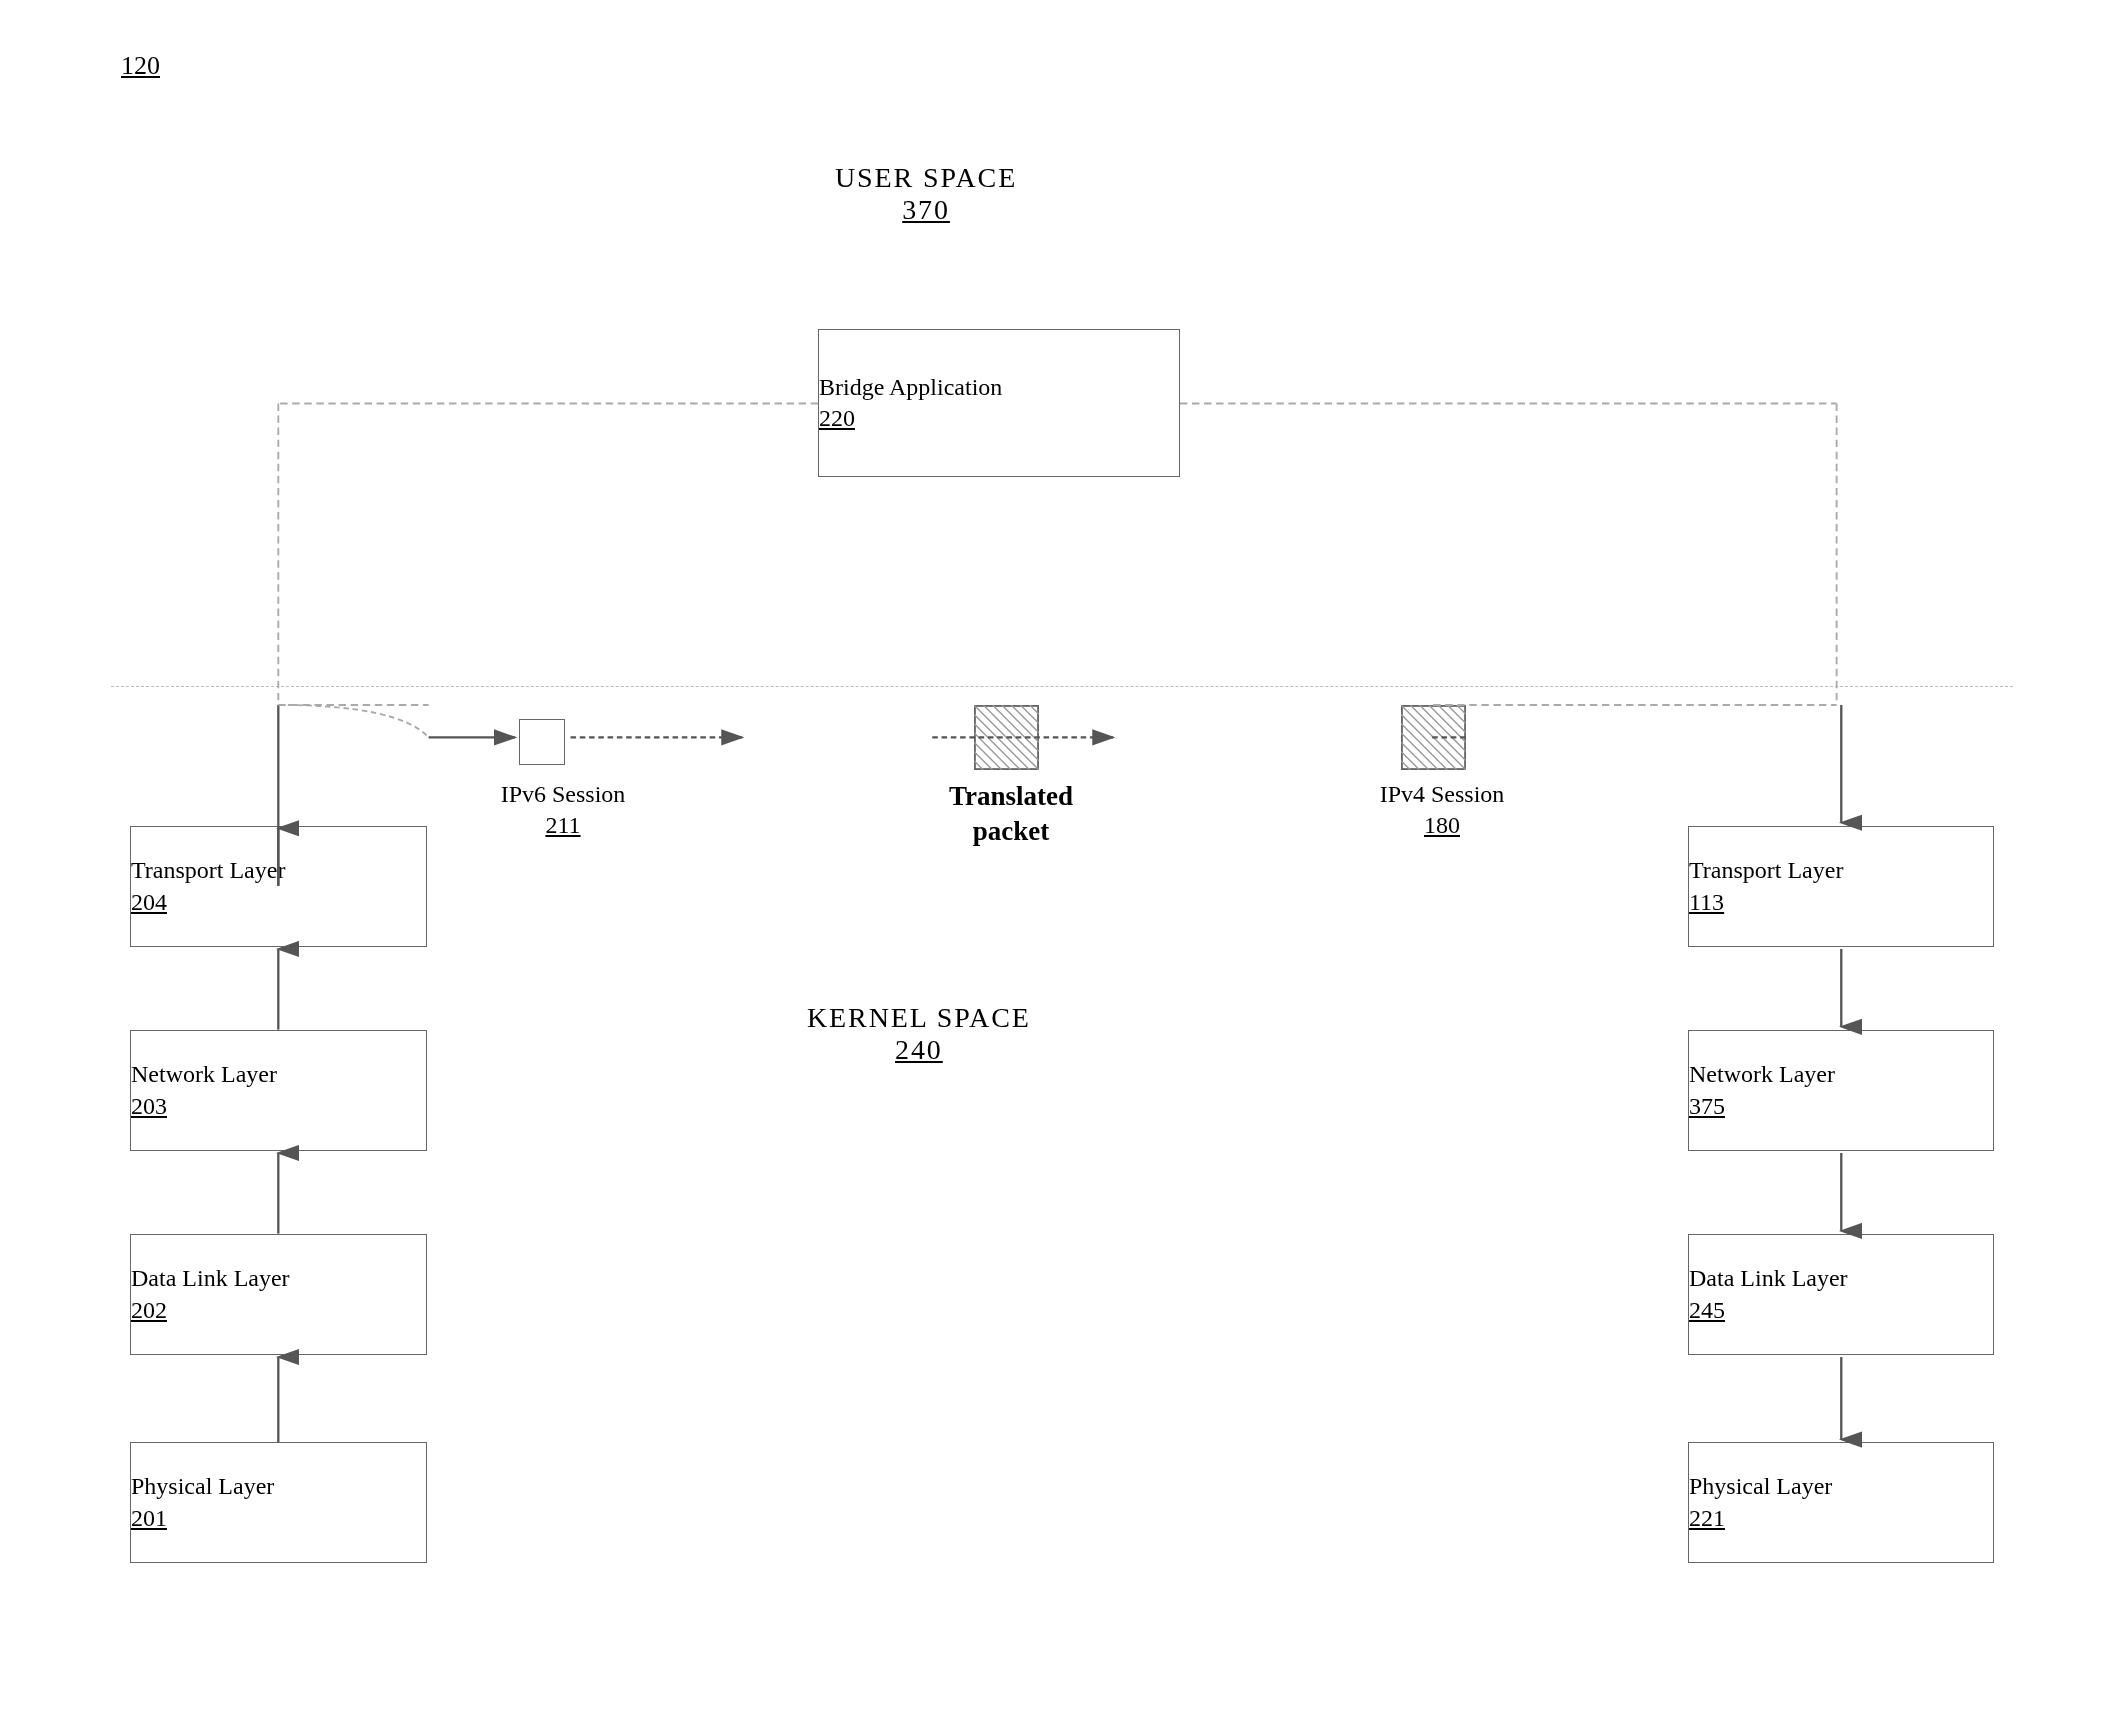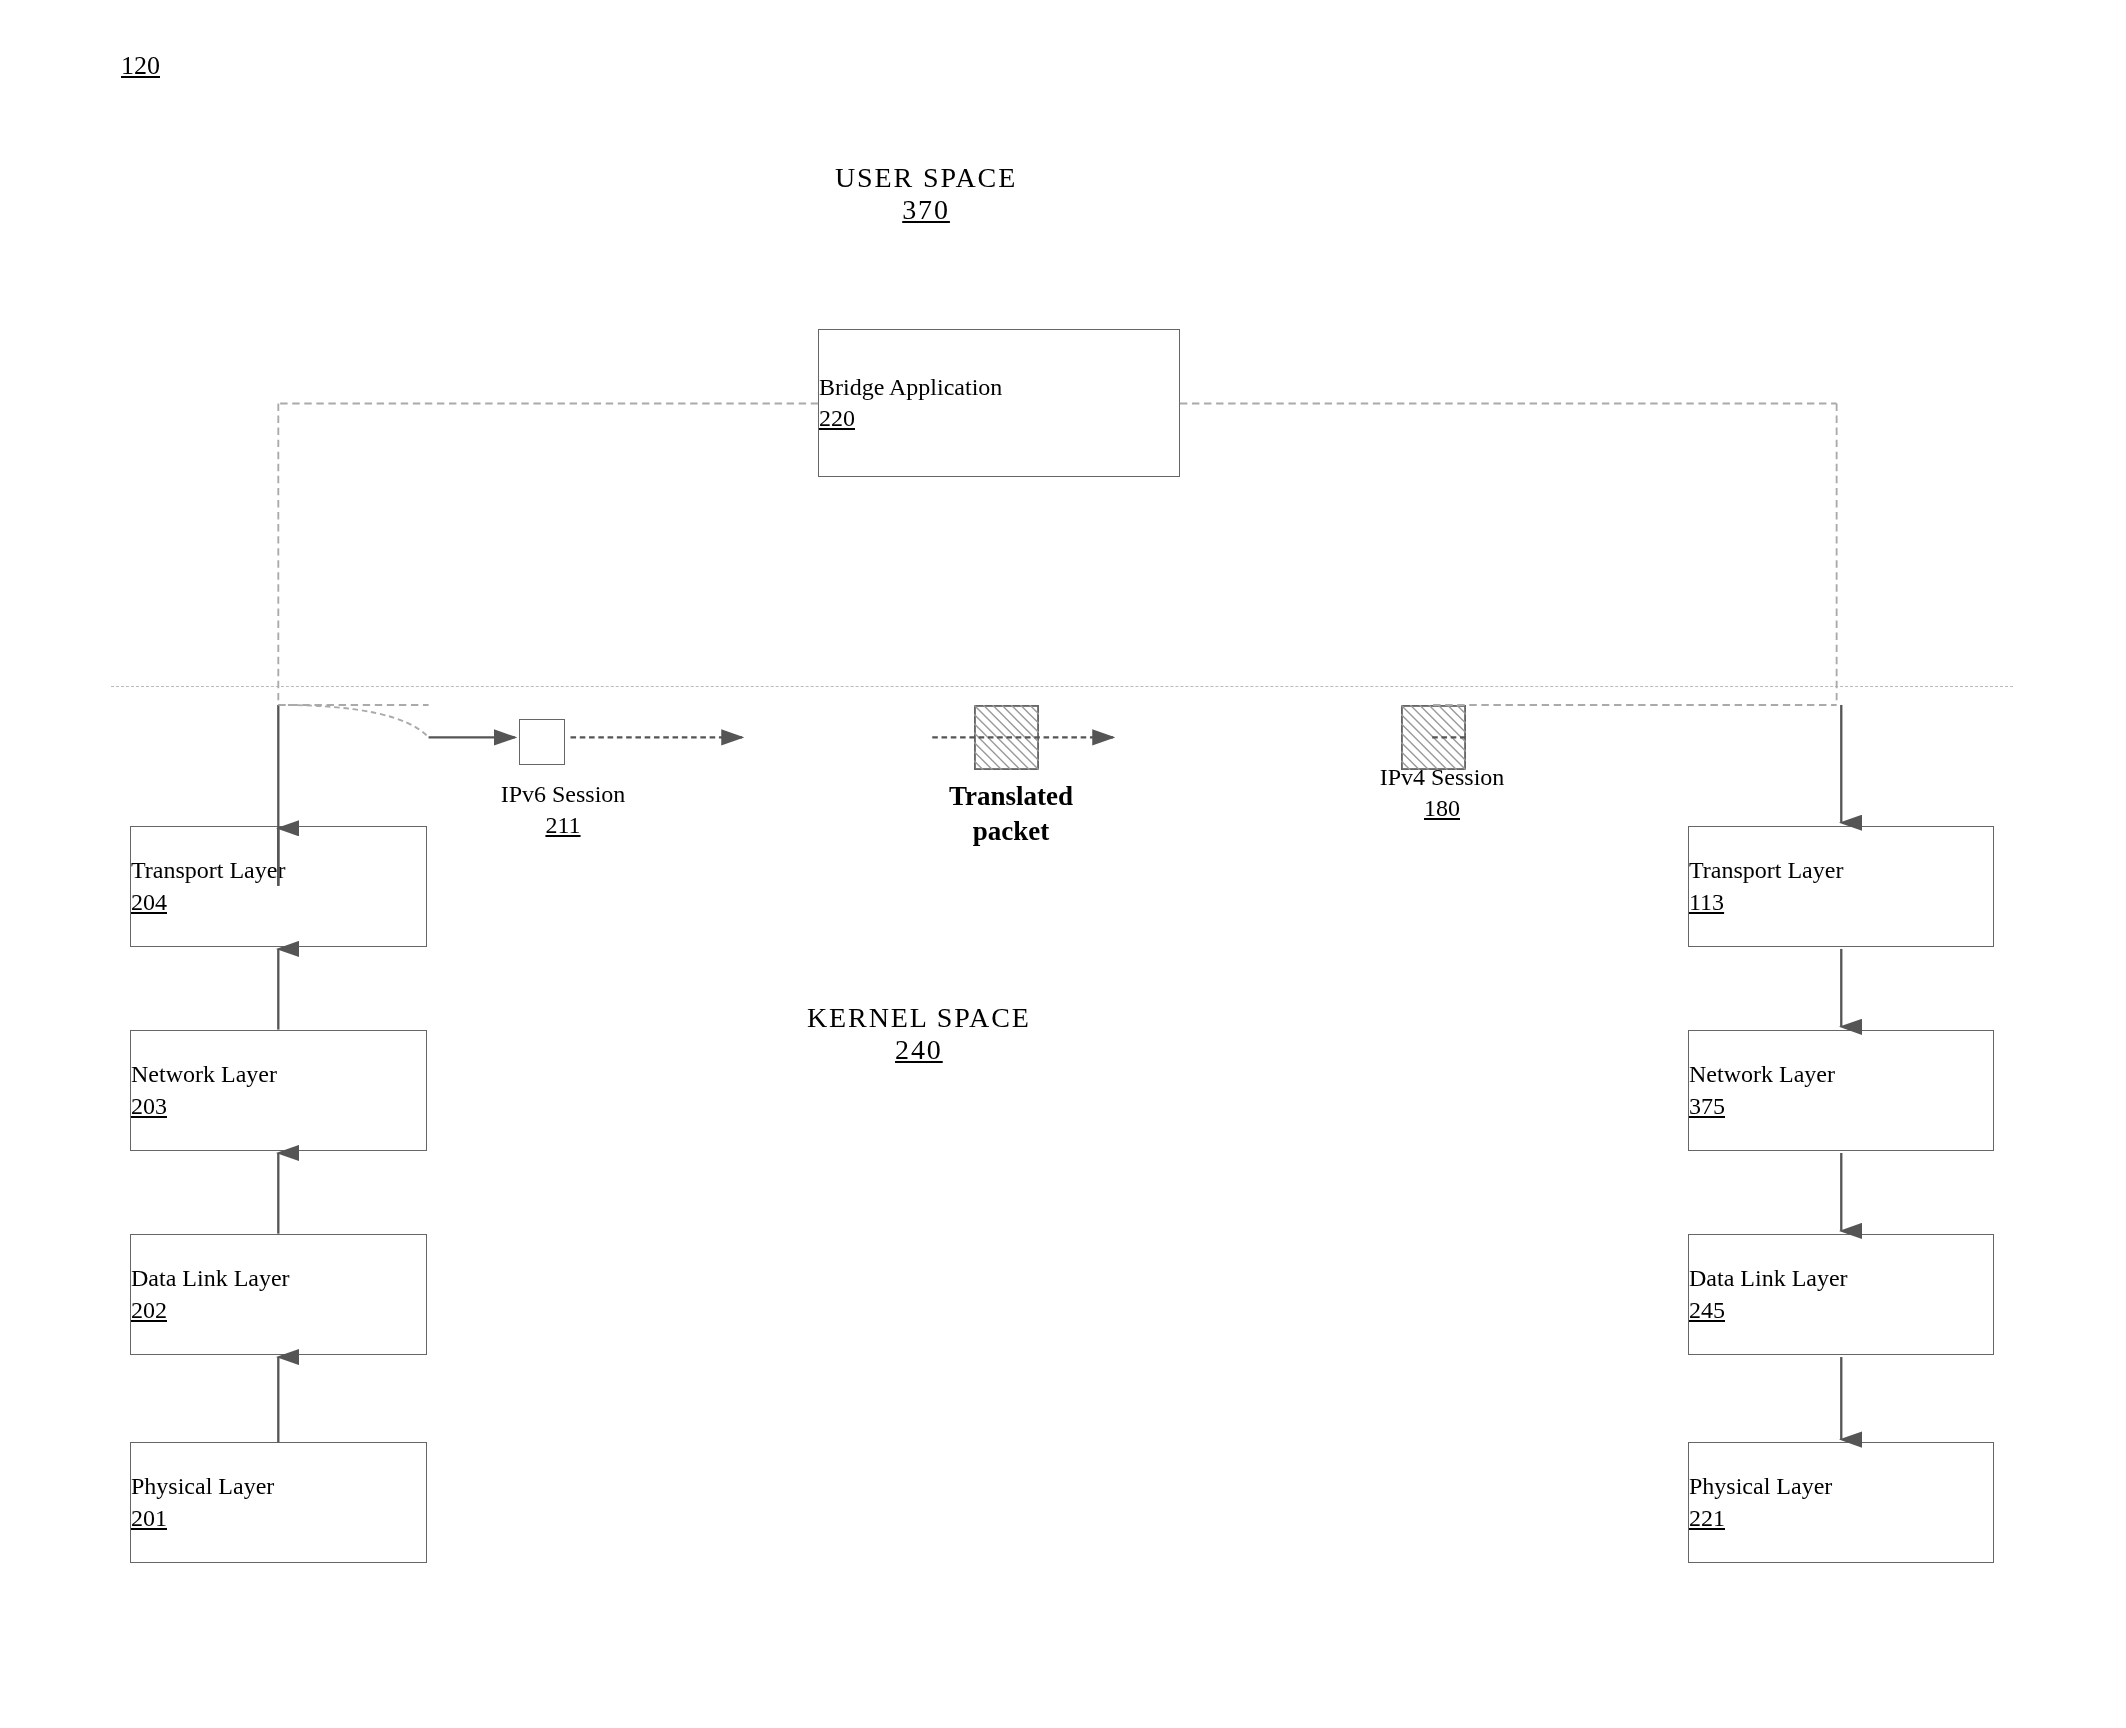--- a/index.html
+++ b/index.html
@@ -230,21 +230,21 @@
       <line x1="30" y1="0" x2="70" y2="40" stroke="#999" stroke-width="1.5"></line>
       <line x1="0" y1="40" x2="30" y2="70" stroke="#999" stroke-width="1.5"></line>
       <line x1="40" y1="0" x2="70" y2="30" stroke="#999" stroke-width="1.5"></line>
       <line x1="0" y1="50" x2="20" y2="70" stroke="#999" stroke-width="1.5"></line>
       <line x1="50" y1="0" x2="70" y2="20" stroke="#999" stroke-width="1.5"></line>
       <line x1="0" y1="60" x2="10" y2="70" stroke="#999" stroke-width="1.5"></line>
       <line x1="60" y1="0" x2="70" y2="10" stroke="#999" stroke-width="1.5"></line>
     </svg>
   </div>
 
-  <div class="item-label" style="left: 1354px; top: 762px; width: 176px;">
+  <div class="item-label" style="left: 1354px; top: 779px; width: 176px;">
     <span>IPv4 Session</span><br>
     <span class="underline">180</span>
   </div>
 
   <svg class="arrows-svg" xmlns="http://www.w3.org/2000/svg" viewBox="0 0 2293 1864" width="2127" height="1729">
     <defs>
 
       <marker id="arrow-right" markerWidth="10" markerHeight="7" refX="9" refY="3.5" orient="auto">
         <polygon points="0 0, 10 3.5, 0 7" fill="#555"></polygon>
       </marker>

